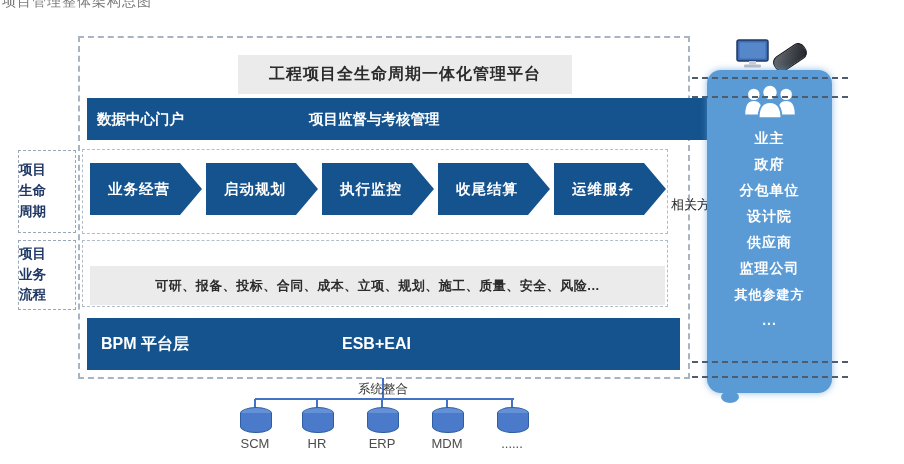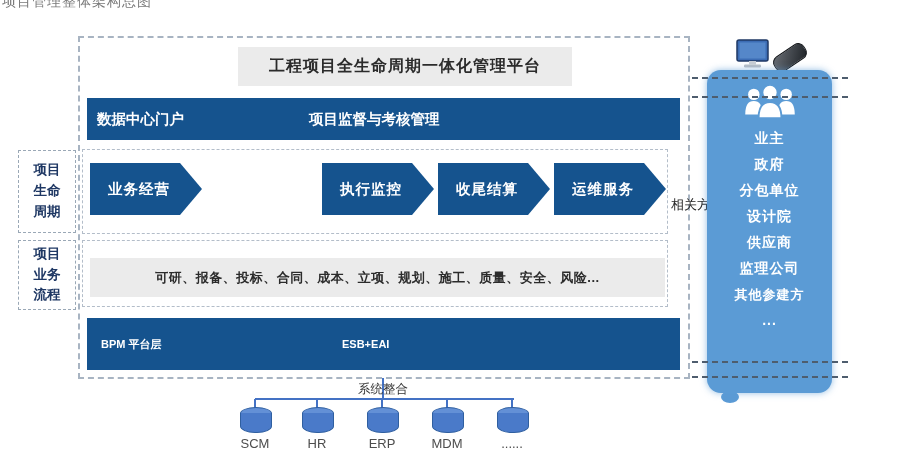--- a/index.html
+++ b/index.html
@@ -13,33 +13,33 @@
   
   #corner-title{top:-7px;left:2px;font-size:14px;color:#7a7a7a;letter-spacing:1px;}
 
   
   #main-frame{left:78px;top:36px;width:612px;height:343px;border:2px dashed #a8b4c2;box-sizing:border-box;}
   .subframe{border:1.5px dashed #b3bdc9;box-sizing:border-box;}
   #lifecycle-frame{left:82px;top:149px;width:586px;height:85px;}
   #process-frame{left:82px;top:240px;width:586px;height:67px;}
 
   
-  .gray-box{background:#ebebeb;color:#2b2b2b;font-weight:bold;display:flex;align-items:center;justify-content:center;}
+  .gray-box{background:#ebebeb;color:#2b2b2b;font-weight:bold;display:flex;align-items:center;justify-content:center;margin-top:8px;}
   #platform-title{left:238px;top:47px;width:334px;height:39px;font-size:16px;letter-spacing:1px;}
   #process-box{left:90px;top:258px;width:575px;height:39px;font-size:13px;letter-spacing:.5px;}
 
   
   .blue-bar{background:#15538e;color:#fff;font-weight:bold;}
-  #portal-bar{left:87px;top:98px;width:593px;height:42px;font-size:14.5px;}
-  #bpm-bar{left:87px;top:318px;width:593px;height:52px;font-size:11px;text-align:right;}
+  #portal-bar{left:87px;top:98px;width:593px;height:42px;font-size:14.5px;padding-left:28px;}
+  #bpm-bar{left:87px;top:318px;width:593px;height:52px;font-size:16px;text-align:right;}
   .bar-text{position:absolute;top:50%;transform:translateY(-50%);white-space:nowrap;}
 
   
   .side-label{border:1.5px dashed #9aa8b6;box-sizing:border-box;color:#1f3864;font-weight:bold;
-    font-size:13.5px;line-height:1.55;text-align:center;display:flex;flex-direction:column;justify-content:center;}
+    font-size:13.5px;line-height:1.55;text-align:left;display:flex;flex-direction:column;justify-content:center;}
   #side-label-lifecycle{left:18px;top:150px;width:58px;height:83px;}
   #side-label-process{left:18px;top:240px;width:58px;height:70px;}
 
   
   .chevron{position:absolute;top:163px;height:52px;width:112px;background:#15538e;color:#fff;
     font-weight:bold;font-size:14.5px;display:flex;align-items:center;justify-content:center;
     clip-path:polygon(0 0,calc(100% - 22px) 0,100% 50%,calc(100% - 22px) 100%,0 100%);
     padding-right:14px;box-sizing:border-box;letter-spacing:1px;}
 
   #stakeholder-tag{left:671px;top:196px;font-size:13px;color:#222;}
@@ -94,20 +94,21 @@
     <span>生命</span>
     <span>周期</span>
   </div>
   <div class="abs side-label" id="side-label-process">
     <span>项目</span>
     <span>业务</span>
     <span>流程</span>
   </div>
 
   <div class="chevron" style="left:90px">业务经营</div>
+  <div class="chevron" style="left:206px">启动规划</div>
   <div class="chevron" style="left:322px">执行监控</div>
   <div class="chevron" style="left:438px">收尾结算</div>
   <div class="chevron" style="left:554px">运维服务</div>
 
   <div class="abs" id="stakeholder-tag">相关方</div>
 
   <div class="abs gray-box" id="process-box">可研、报备、投标、合同、成本、立项、规划、施工、质量、安全、风险...</div>
 
   <div class="abs blue-bar" id="bpm-bar">
     <span class="bar-text" style="left:14px">BPM  平台层</span>

